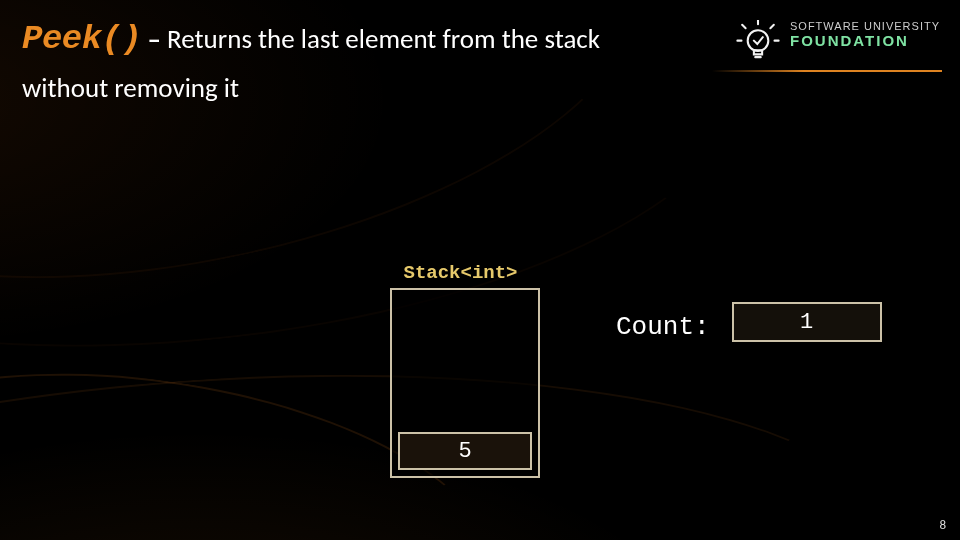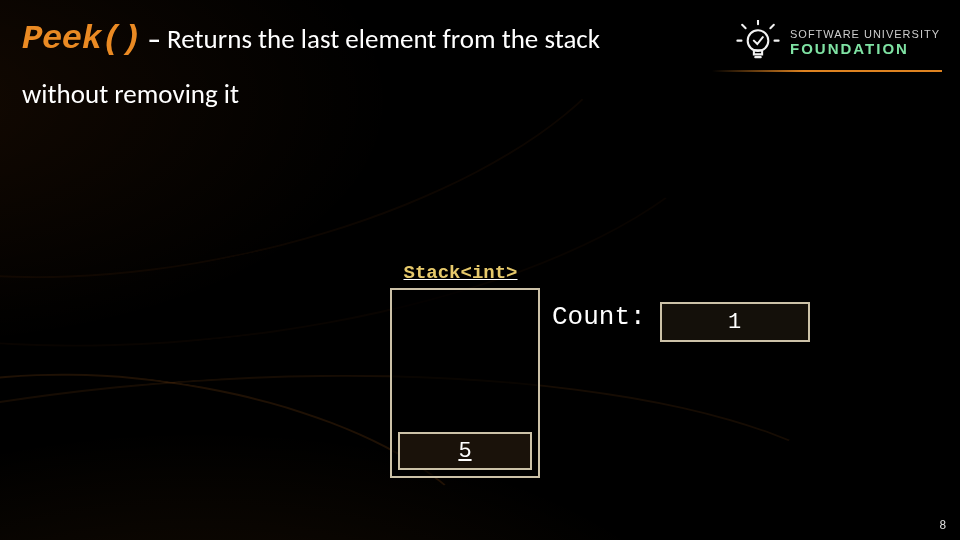--- a/index.html
+++ b/index.html
@@ -45,48 +45,47 @@
     font-size: 34px;
     font-weight: 600;
     color: #ea8a23;
     letter-spacing: -0.5px;
     font-style: italic;
   }
   .title .dash { font-weight: 600; }
   .title .line2 {
     display: block;
     font-size: 27px;
-    margin-top: 16px;
+    margin-top: 10px;
   }
 
   
   .logo {
     position: absolute;
     right: 20px; top: 20px;
-    display: flex; align-items: center; gap: 10px;
+    display: flex; align-items: flex-start; gap: 10px;
     color: #fff;
     opacity: .95;
   }
   .logo .bulb svg { width: 44px; height: 44px; display:block; }
   .logo .txt { display: flex; flex-direction: column; font-family: "Segoe UI", Arial, sans-serif; letter-spacing: 1px; }
   .logo .txt .l1 { font-size: 11px; font-weight: 400; color:#d8d8d8; }
   .logo .txt .l2 { font-size: 15px; font-weight: 700; color:#86efac; letter-spacing: 2px; }
   .logo-rule {
     position: absolute;
     right: 18px; top: 70px;
     width: 230px; height: 2px;
     background: linear-gradient(90deg, rgba(234,138,35,.0), rgba(234,138,35,.95) 40%, rgba(234,138,35,.95));
   }
 
   
   .stack-wrap {
     position: absolute;
     left: 390px; top: 262px;
     width: 141px;
-    text-decoration: underline;
   }
   .stack-label {
     font-family: Consolas, "Courier New", monospace;
     font-size: 19px;
     font-weight: 700;
     color: #e6c96b;
     text-align: center;
     margin-bottom: 4px;
   }
   .stack-box {
@@ -109,22 +108,22 @@
     align-items: center;
     justify-content: center;
     font-family: Consolas, "Courier New", monospace;
     font-size: 22px;
     color: #fff;
   }
 
   
   .count-wrap {
     position: absolute;
-    left: 552px; top: 302px;
-    display: flex; align-items: flex-start; gap: 14px;
+    left: 616px; top: 302px;
+    display: flex; align-items: flex-end; gap: 22px;
   }
   .count-label {
     font-family: Consolas, "Courier New", monospace;
     font-size: 26px;
     color: #fff;
   }
   .count-box {
     width: 150px; height: 40px;
     border: 2px solid #ccc2a8;
     background: #14100a;

